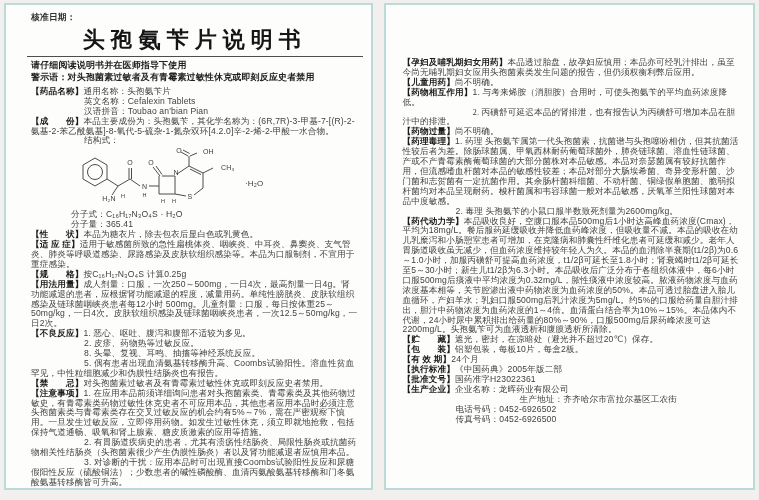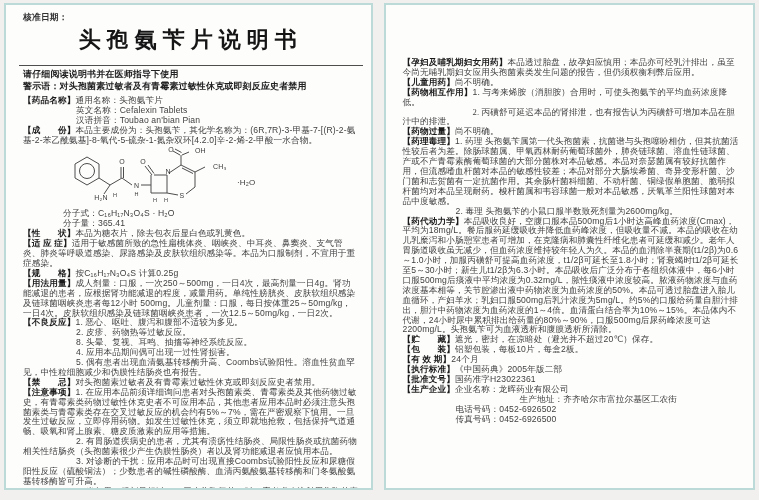--- a/index.html
+++ b/index.html
@@ -7,26 +7,26 @@
     width:759px;height:500px;overflow:hidden;
     background:#f1f0ee;
     font-family:"Liberation Sans","DejaVu Sans",sans-serif;
     color:#3f3f3f;
   }
   .sheet{display:flex;gap:11px;padding:3px 4px;height:493px;box-sizing:border-box;}
   .panel{
     background:#fdfdfc;border:2px solid #bcdad8;box-sizing:border-box;
     overflow:hidden;font-size:8.6px;line-height:9.9px;letter-spacing:0.15px;
   }
-  .panel.left{width:369px;padding:5px 12px 5px 17px;}
+  .panel.left{width:369px;padding:5px 12px 5px 25px;}
   .panel.right{width:372px;padding:53px 12px 5px 17px;}
   .approval{font-weight:bold;color:#333;font-size:8.8px;margin:3px 0 1px;}
   .title{
     text-align:center;font-size:22px;line-height:26px;font-weight:bold;
-    color:#151515;letter-spacing:6px;margin:4px 0 12px;
+    color:#151515;letter-spacing:6px;margin:4px 0 3px;
   }
   .rule{border:0;border-top:1.5px solid #4e4e4e;margin:1px -4px 3px;}
   .subtitle,.warning{
     font-weight:bold;color:#222;
     font-size:9px;line-height:11px;margin:1px 0;
   }
   .warning{margin-bottom:4px;}
   .sec p{margin:0;}
   .lbl{font-weight:bold;color:#1b1b1b;}
   .structure-wrap{margin:2px 0 0 42px;}
@@ -46,20 +46,21 @@
     <div class="warning">警示语：对头孢菌素过敏者及有青霉素过敏性休克或即刻反应史者禁用</div>
 
     <div>
         <div class="sec">
           <p><span class="lbl">【药品名称】</span><span>通用名称：头孢氨苄片</span></p>
           <p class="cont" style="text-indent: 53px;">英文名称：Cefalexin Tablets</p>
           <p class="cont" style="text-indent: 53px;">汉语拼音：Toubao an'bian Pian</p>
         </div>
         <div class="sec">
           <p><span class="lbl">【成　　份】</span><span>本品主要成份为：头孢氨苄，其化学名称为：(6R,7R)-3-甲基-7-[(R)-2-氨基-2-苯乙酰氨基]-8-氧代-5-硫杂-1-氮杂双环[4.2.0]辛-2-烯-2-甲酸一水合物。</span></p>
+          <p class="cont" style="text-indent: 53px;">结构式：</p>
         </div>
       </div>
 
     <div class="structure-wrap">
       <svg width="210" height="62" viewBox="0 0 210 62">
         <g stroke="#4c4c4c" stroke-width="1" fill="none">
 
           <polygon points="22,10 34,17 34,31 22,38 10,31 10,17"></polygon>
           <circle cx="22" cy="24" r="7.5"></circle>
 
@@ -121,21 +122,20 @@
         <div class="sec">
           <p><span class="lbl">【规　　格】</span><span>按C₁₆H₁₇N₃O₄S 计算0.25g</span></p>
         </div>
         <div class="sec">
           <p><span class="lbl">【用法用量】</span><span>成人剂量：口服，一次250～500mg，一日4次，最高剂量一日4g。肾功能减退的患者，应根据肾功能减退的程度，减量用药。单纯性膀胱炎、皮肤软组织感染及链球菌咽峡炎患者每12小时 500mg。儿童剂量：口服，每日按体重25～50mg/kg，一日4次。皮肤软组织感染及链球菌咽峡炎患者，一次12.5～50mg/kg，一日2次。</span></p>
         </div>
         <div class="sec">
           <p><span class="lbl">【不良反应】</span><span>1. 恶心、呕吐、腹泻和腹部不适较为多见。</span></p>
           <p class="cont" style="text-indent: 53px;">2. 皮疹、药物热等过敏反应。</p>
           <p class="cont" style="text-indent: 53px;">8. 头晕、复视、耳鸣、抽搐等神经系统反应。</p>
-          <p class="cont" style="text-indent: 53px;">4. 应用本品期间偶可出现一过性肾损害。</p>
           <p class="cont" style="text-indent: 53px;">5. 偶有患者出现血清氨基转移酶升高、Coombs试验阳性。溶血性贫血罕见，中性粒细胞减少和伪膜性结肠炎也有报告。</p>
         </div>
         <div class="sec">
           <p><span class="lbl">【禁　　忌】</span><span>对头孢菌素过敏者及有青霉素过敏性休克或即刻反应史者禁用。</span></p>
         </div>
         <div class="sec">
           <p><span class="lbl">【注意事项】</span><span>1. 在应用本品前须详细询问患者对头孢菌素类、青霉素类及其他药物过敏史，有青霉素类药物过敏性休克史者不可应用本品，其他患者应用本品时必须注意头孢菌素类与青霉素类存在交叉过敏反应的机会约有5%～7%，需在严密观察下慎用。一旦发生过敏反应，立即停用药物。如发生过敏性休克，须立即就地抢救，包括保持气道通畅、吸氧和肾上腺素、糖皮质激素的应用等措施。</span></p>
           <p class="cont" style="text-indent: 53px;">2. 有胃肠道疾病史的患者，尤其有溃疡性结肠炎、局限性肠炎或抗菌药物相关性结肠炎（头孢菌素很少产生伪膜性肠炎）者以及肾功能减退者应慎用本品。</p>
           <p class="cont" style="text-indent: 53px;">3. 对诊断的干扰：应用本品时可出现直接Coombs试验阳性反应和尿糖假阳性反应（硫酸铜法）；少数患者的碱性磷酸酶、血清丙氨酸氨基转移酶和门冬氨酸氨基转移酶皆可升高。</p>
           <p class="cont" style="text-indent: 53px;">4. 当每天口服剂量超过4g（无水头孢氨苄）时，应考虑改注射用头孢菌素类药物。</p>

